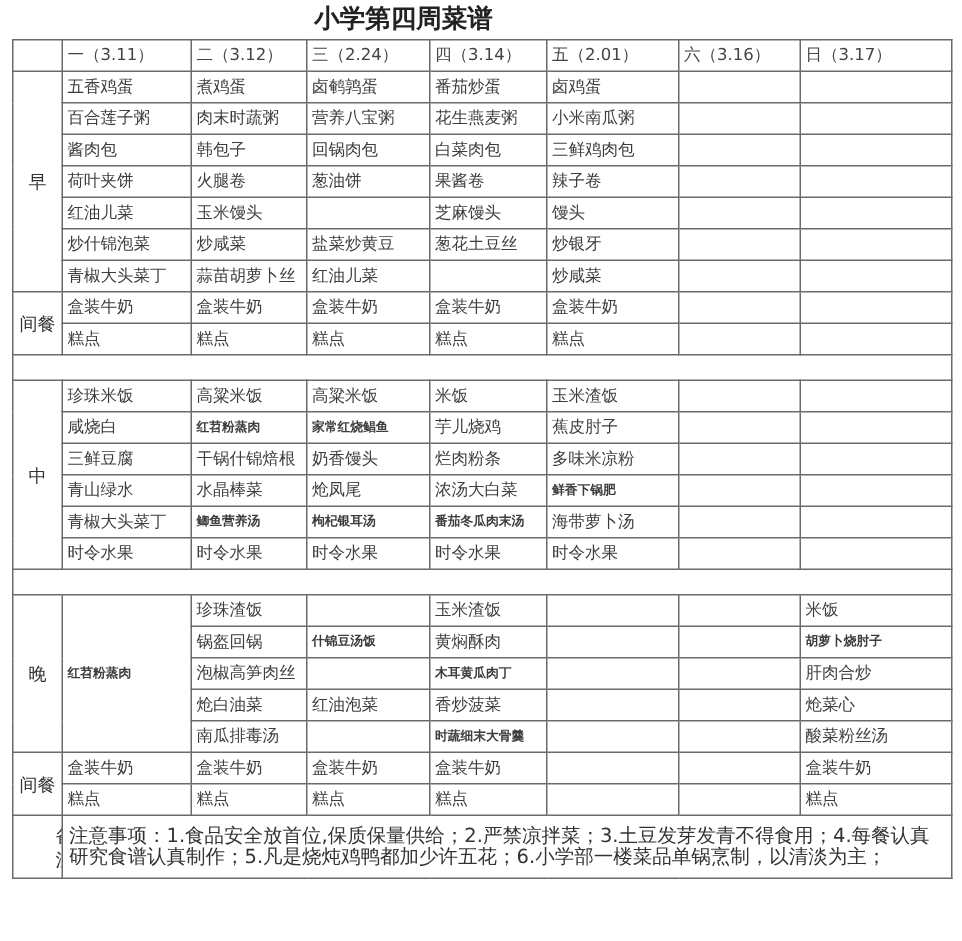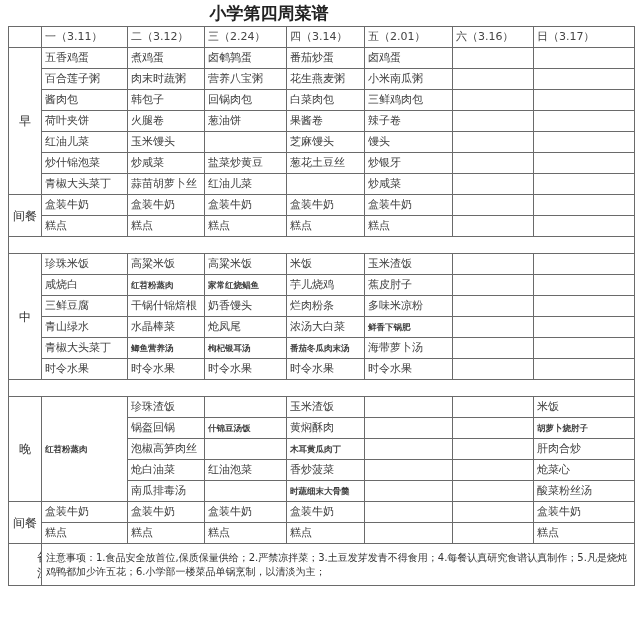--- a/index.html
+++ b/index.html
@@ -10,21 +10,21 @@
            color: #222; font-family: "DejaVu Serif", serif; }
   table.menu { position: absolute; left: 8px; top: 26px; border-collapse: collapse;
                table-layout: fixed; width: 626px; border-radius: 32px; }
   table.menu td { border: 1.5px solid #6a6a6a; padding: 0 0 0 3px; font-size: 11px;
                   height: 20px; line-height: 20px; white-space: nowrap; overflow: hidden;
                   color: #3d3d3d; vertical-align: middle; }
   table.menu td.label { text-align: center; padding: 0; font-size: 12px; color: #333; }
   table.menu td.small { font-size: 8.5px; font-weight: bold; }
   table.menu td.blank { height: 16px; }
   table.menu td.hdr { font-size: 11px; color: #444; }
-  table.menu td.notes { white-space: normal; line-height: 14px; font-size: 10px;
+  table.menu td.notes { white-space: normal; line-height: 14px; font-size: 13px;
                         padding: 4px 4px; height: 33px; color: #333; }
   table.menu td.notes-label { line-height: 16px; white-space: normal; padding-left: 28px; }
 </style>
 </head>
 <body>
 
 <div class="title">小学第四周菜谱</div>
 
 <table class="menu">
   <colgroup>

